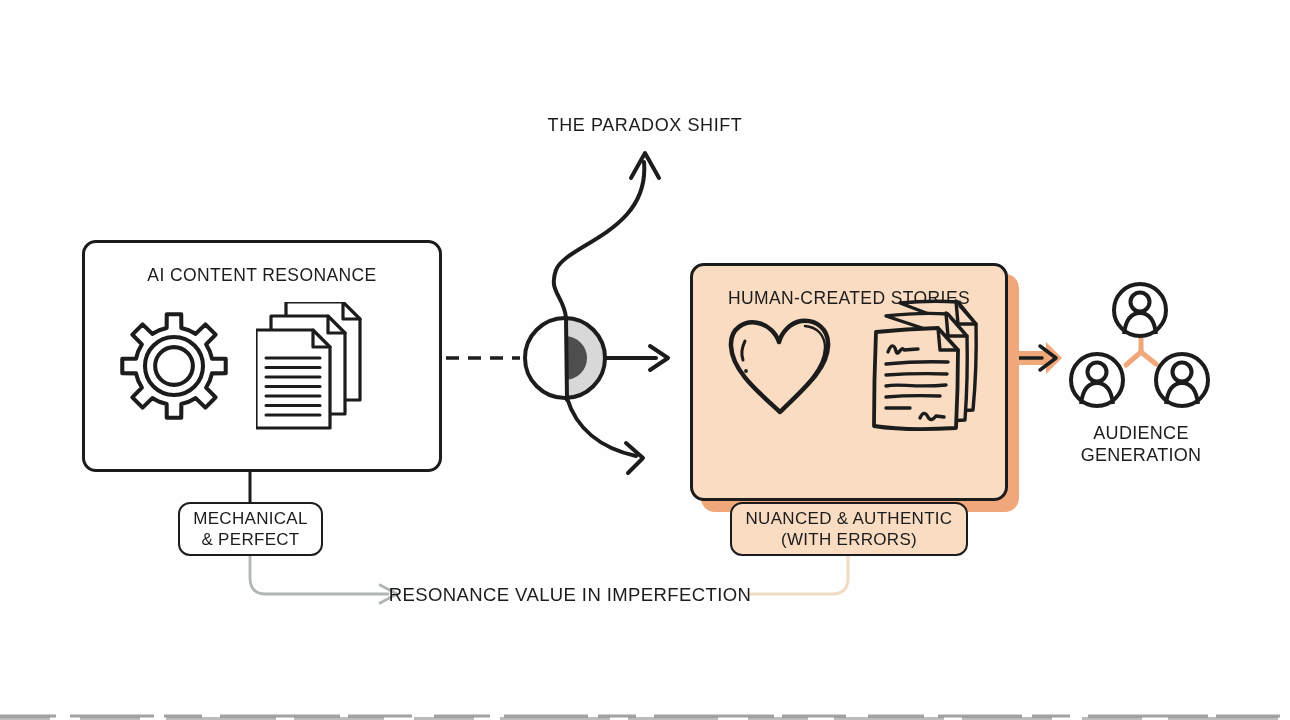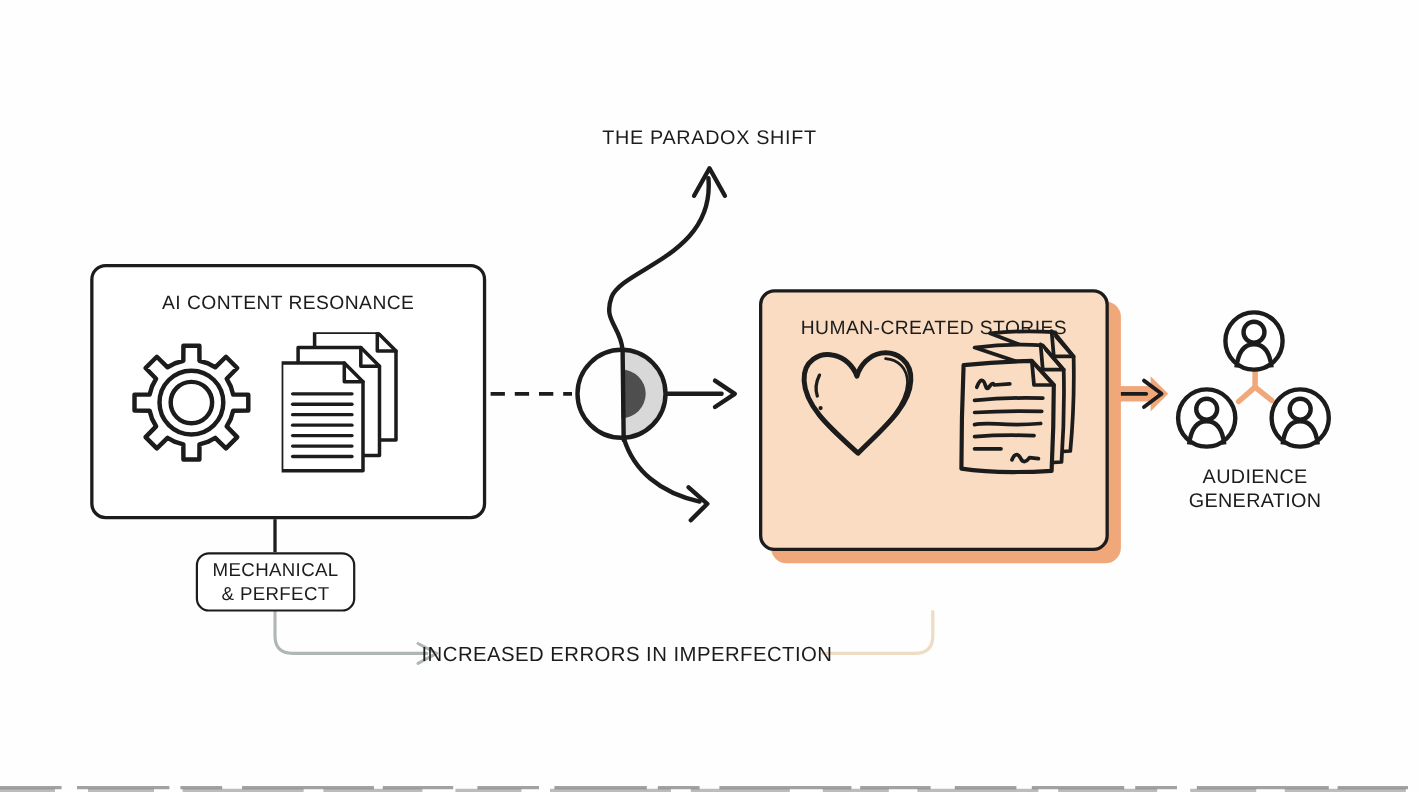--- a/index.html
+++ b/index.html
@@ -165,22 +165,26 @@
       <path d="M26 99 Q50 97 80 98"></path>
       <path d="M26 110 H50"></path>
       <path d="M60 120 C63 113 66 115 68 119 C70 123 73 122 76 118 L84 119"></path>
     </g>
   </svg>
 
   <div class="abs caption-box caption-left">
     <span>MECHANICAL</span>
     <span>&amp; PERFECT</span>
   </div>
-
-  <div class="abs bottom-caption">INCREASED ERRORS IN IMPERFECTION</div>
+  <div class="abs caption-box caption-right">
+    <span>NUANCED &amp; AUTHENTIC</span>
+    <span>(WITH ERRORS)</span>
+  </div>
+
+  <div class="abs bottom-caption">RESONANCE VALUE IN IMPERFECTION</div>
 
   <svg class="abs" style="left:1059px;top:272px;" width="165" height="145" viewBox="0 0 165 145" fill="none">
     <defs>
       <g id="person">
         <circle r="26" fill="#ffffff" stroke="#1c1c1c" stroke-width="4"></circle>
         <circle cy="-8" r="9.5" fill="none" stroke="#1c1c1c" stroke-width="4"></circle>
         <path d="M-16 24 C-14 7 -7 3 0 3 C7 3 14 7 16 24" fill="none" stroke="#1c1c1c" stroke-width="4"></path>
       </g>
     </defs>
     <g stroke="#f0a87a" stroke-width="5" stroke-linecap="round">

